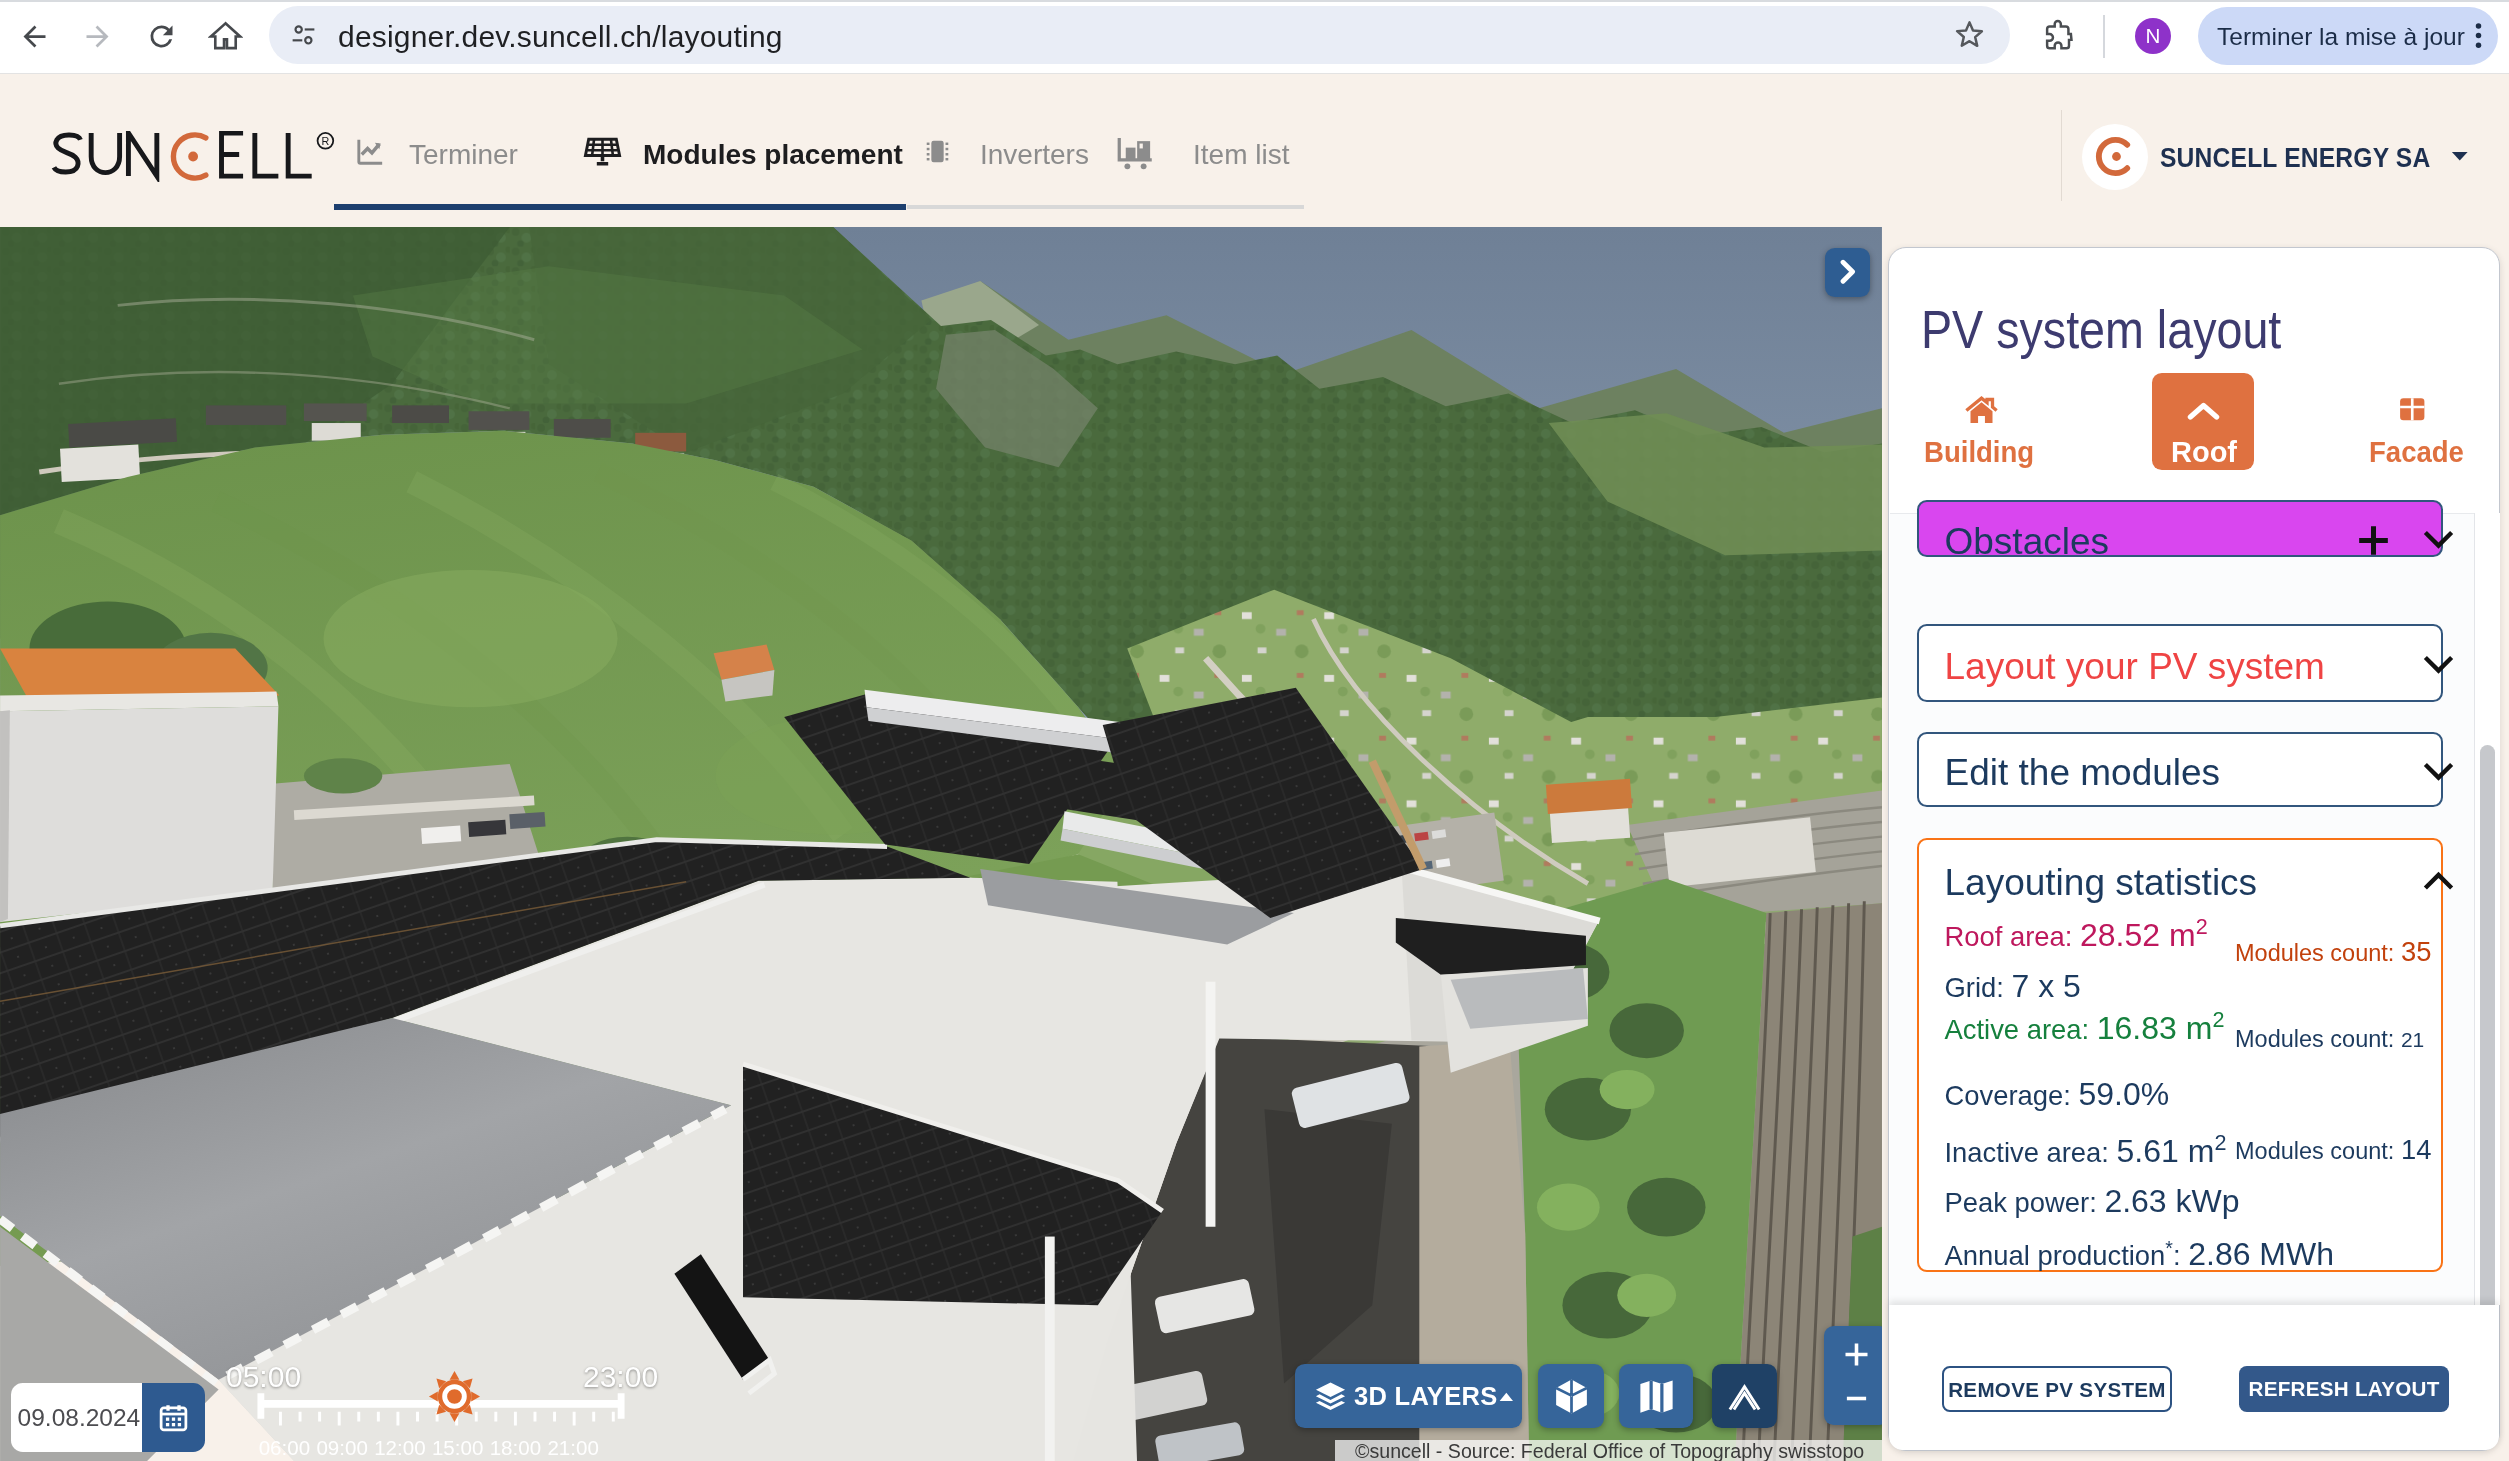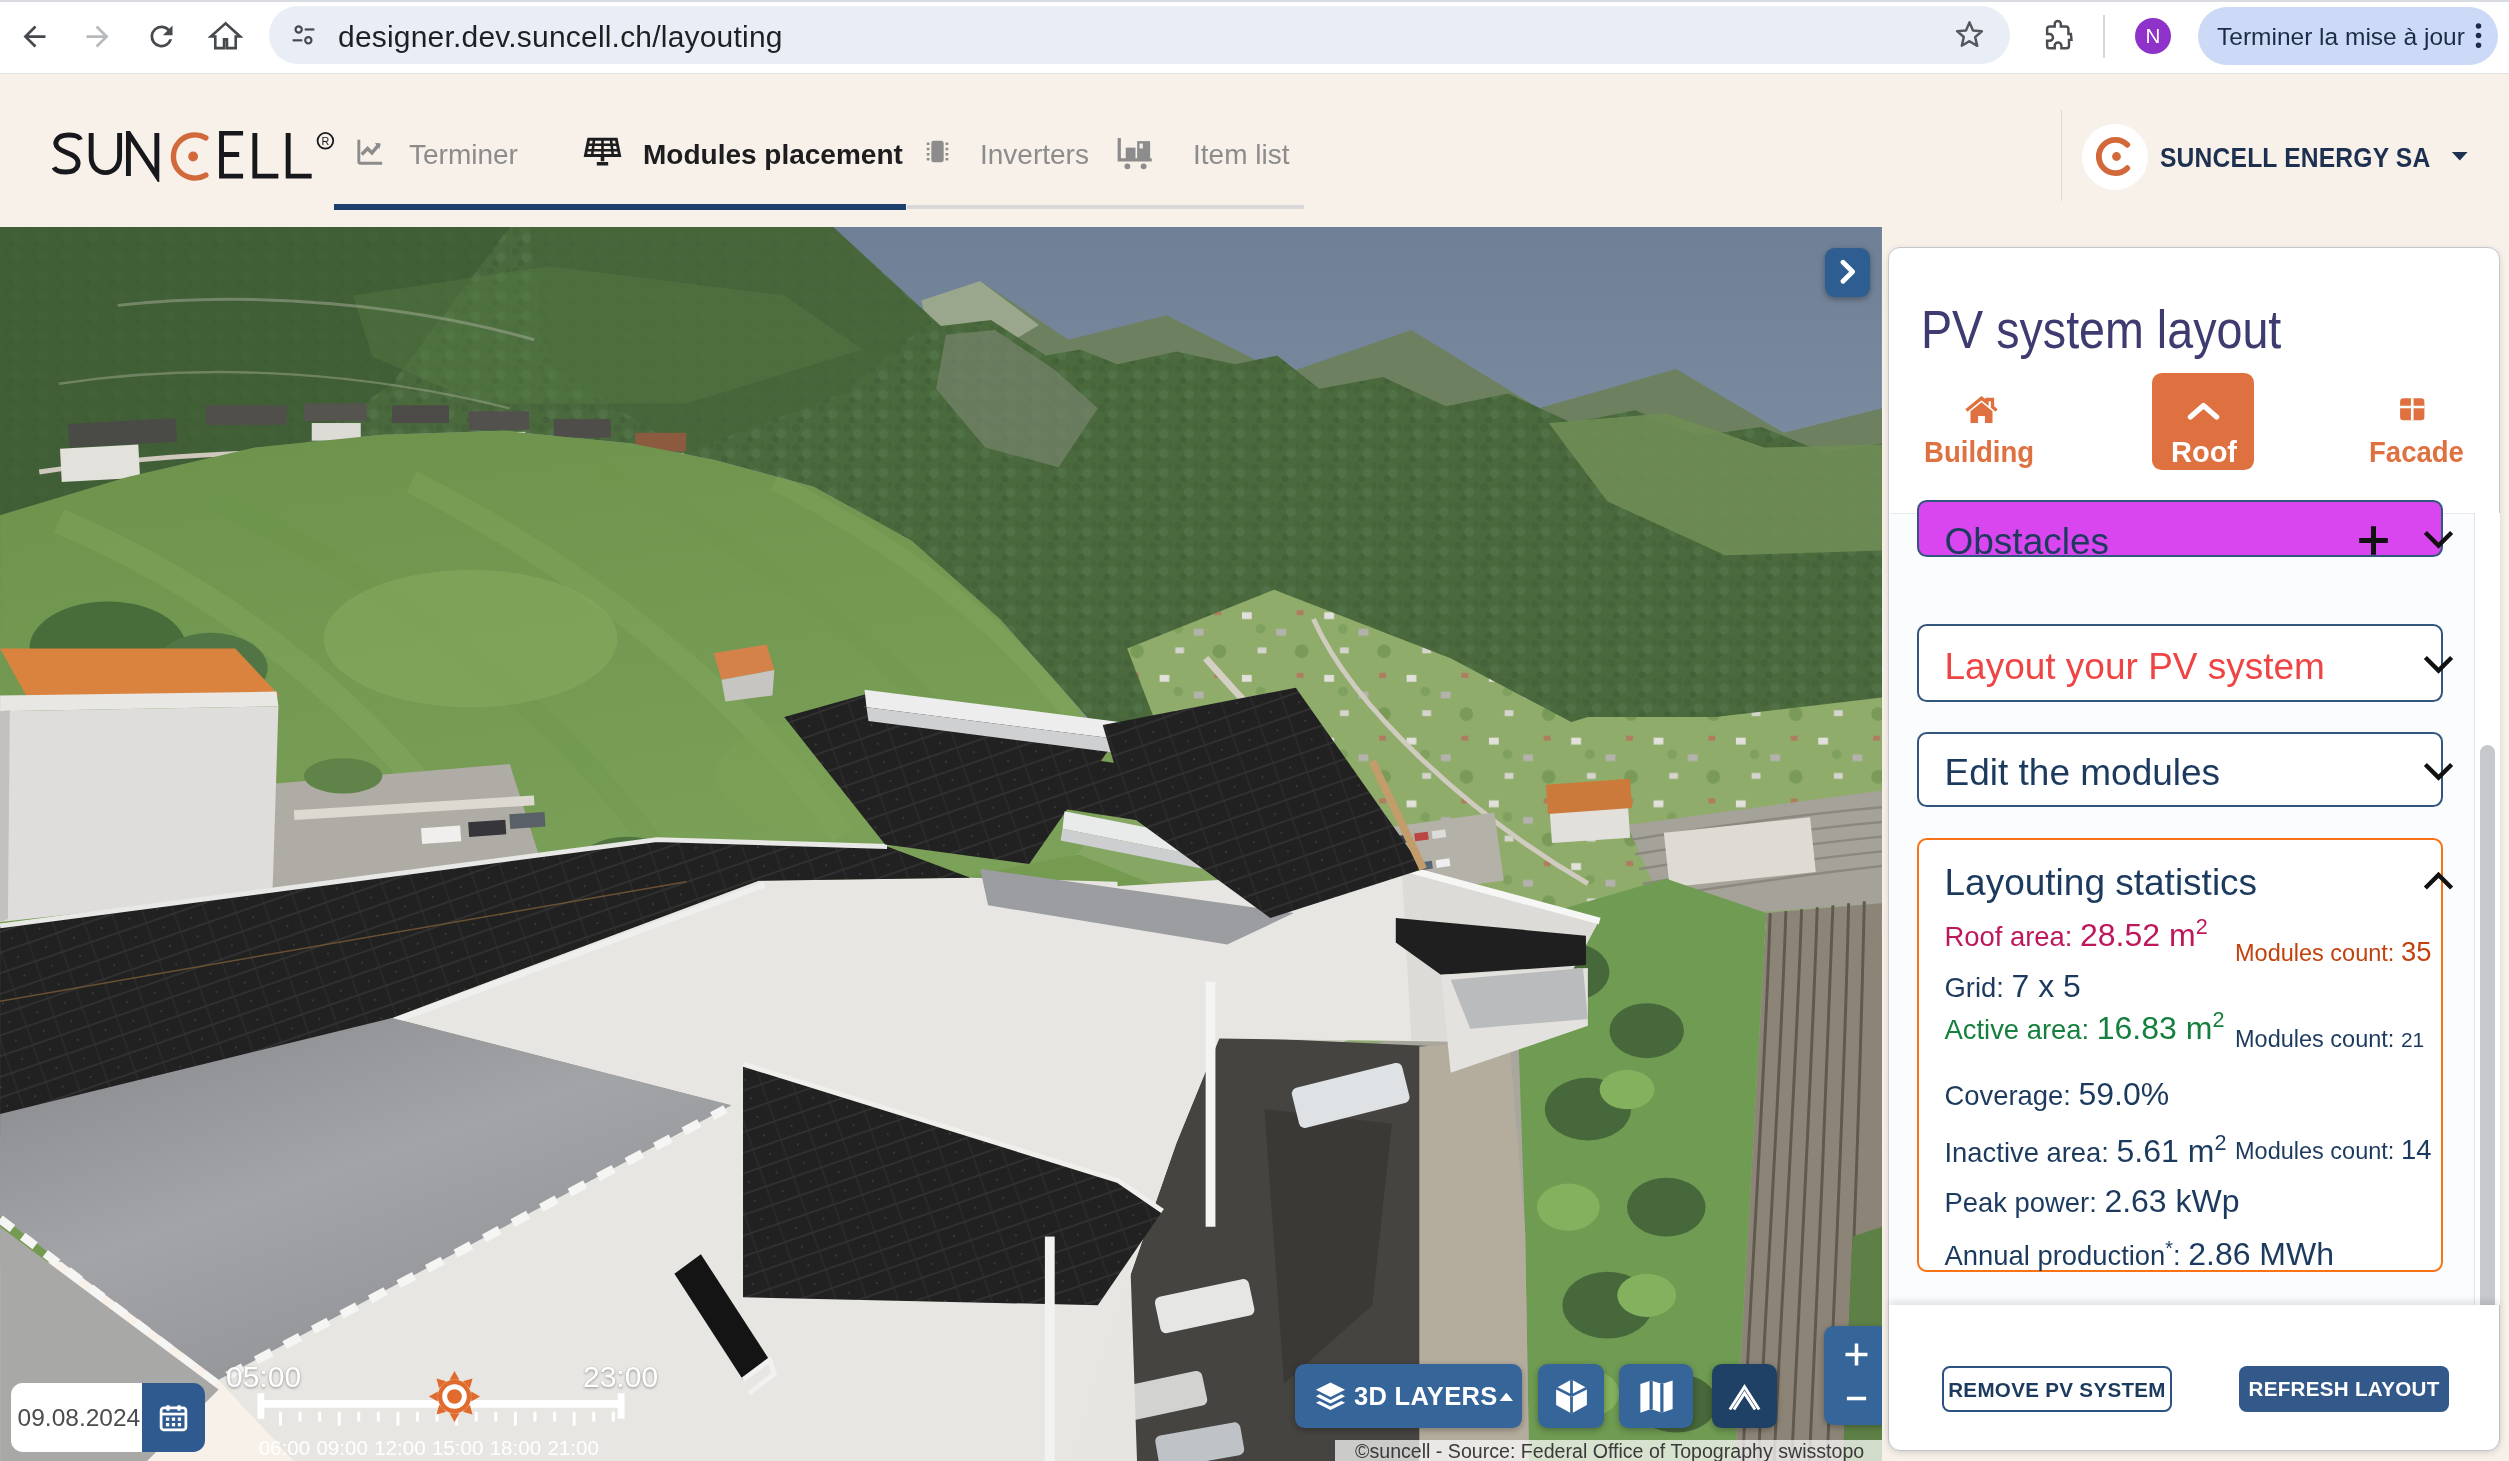--- a/index.html
+++ b/index.html
@@ -14,21 +14,21 @@
 #header { position:absolute; left:0; top:74px; width:2509px; height:153px; background:#f8f1ea; }
 .navtxt { position:absolute; top:65px; font-size:28px; color:#8c8c8c; }
 .navdark { color:#1d1d1f; font-weight:bold; }
 #bar-navy { position:absolute; left:334px; top:130px; width:572px; height:5.9px; background:#1d3f6e; }
 #bar-gray { position:absolute; left:907px; top:131px; width:397px; height:3.9px; background:#d8d8d8; }
 #hdr-div { position:absolute; left:2061px; top:36px; width:1px; height:91px; background:#e2dad2; }
 #logocirc { position:absolute; left:2082px; top:50px; width:66px; height:66px; border-radius:50%; background:#fff; }
 #company { position:absolute; left:2160px; top:68px; font-size:28px; font-weight:bold; color:#1e3050; letter-spacing:0.2px; transform:scaleX(0.88); transform-origin:left top; white-space:nowrap; }
 #map { position:absolute; left:0; top:227px; width:1882px; height:1234px; overflow:hidden; }
 #rightbg { position:absolute; left:1882px; top:227px; width:627px; height:1234px; background:#f8f1ea; }
-#panel { position:absolute; left:1888px; top:247px; width:612px; height:1204px; background:#ffffff; border:1px solid #c3c7cf; border-radius:12px; box-shadow:0 2px 7.8px rgba(0,0,0,0.12); }
+#panel { position:absolute; left:1888px; top:247px; width:612px; height:1204px; background:#ffffff; border:1px solid #c3c7cf; border-radius:18px; box-shadow:0 2px 7.8px rgba(0,0,0,0.12); }
 </style>
 </head>
 <body>
 <div id="browser">
     <div style="position:absolute;left:0;top:0;width:2509px;height:2px;background:#d8dbdf"></div>
   <svg class="abs" style="left:17.6px;top:19.6px" width="33" height="33" viewBox="0 0 24 24">
       <path d="M20 11H7.8l5.6-5.6L12 4l-8 8 8 8 1.4-1.4L7.8 13H20z" fill="#46494d"></path>
     </svg>
   <svg class="abs" style="left:81px;top:19.6px" width="33" height="33" viewBox="0 0 24 24">
       <path d="M4 11h12.2l-5.6-5.6L12 4l8 8-8 8-1.4-1.4 5.6-5.6H4z" fill="#b6b9be"></path>

